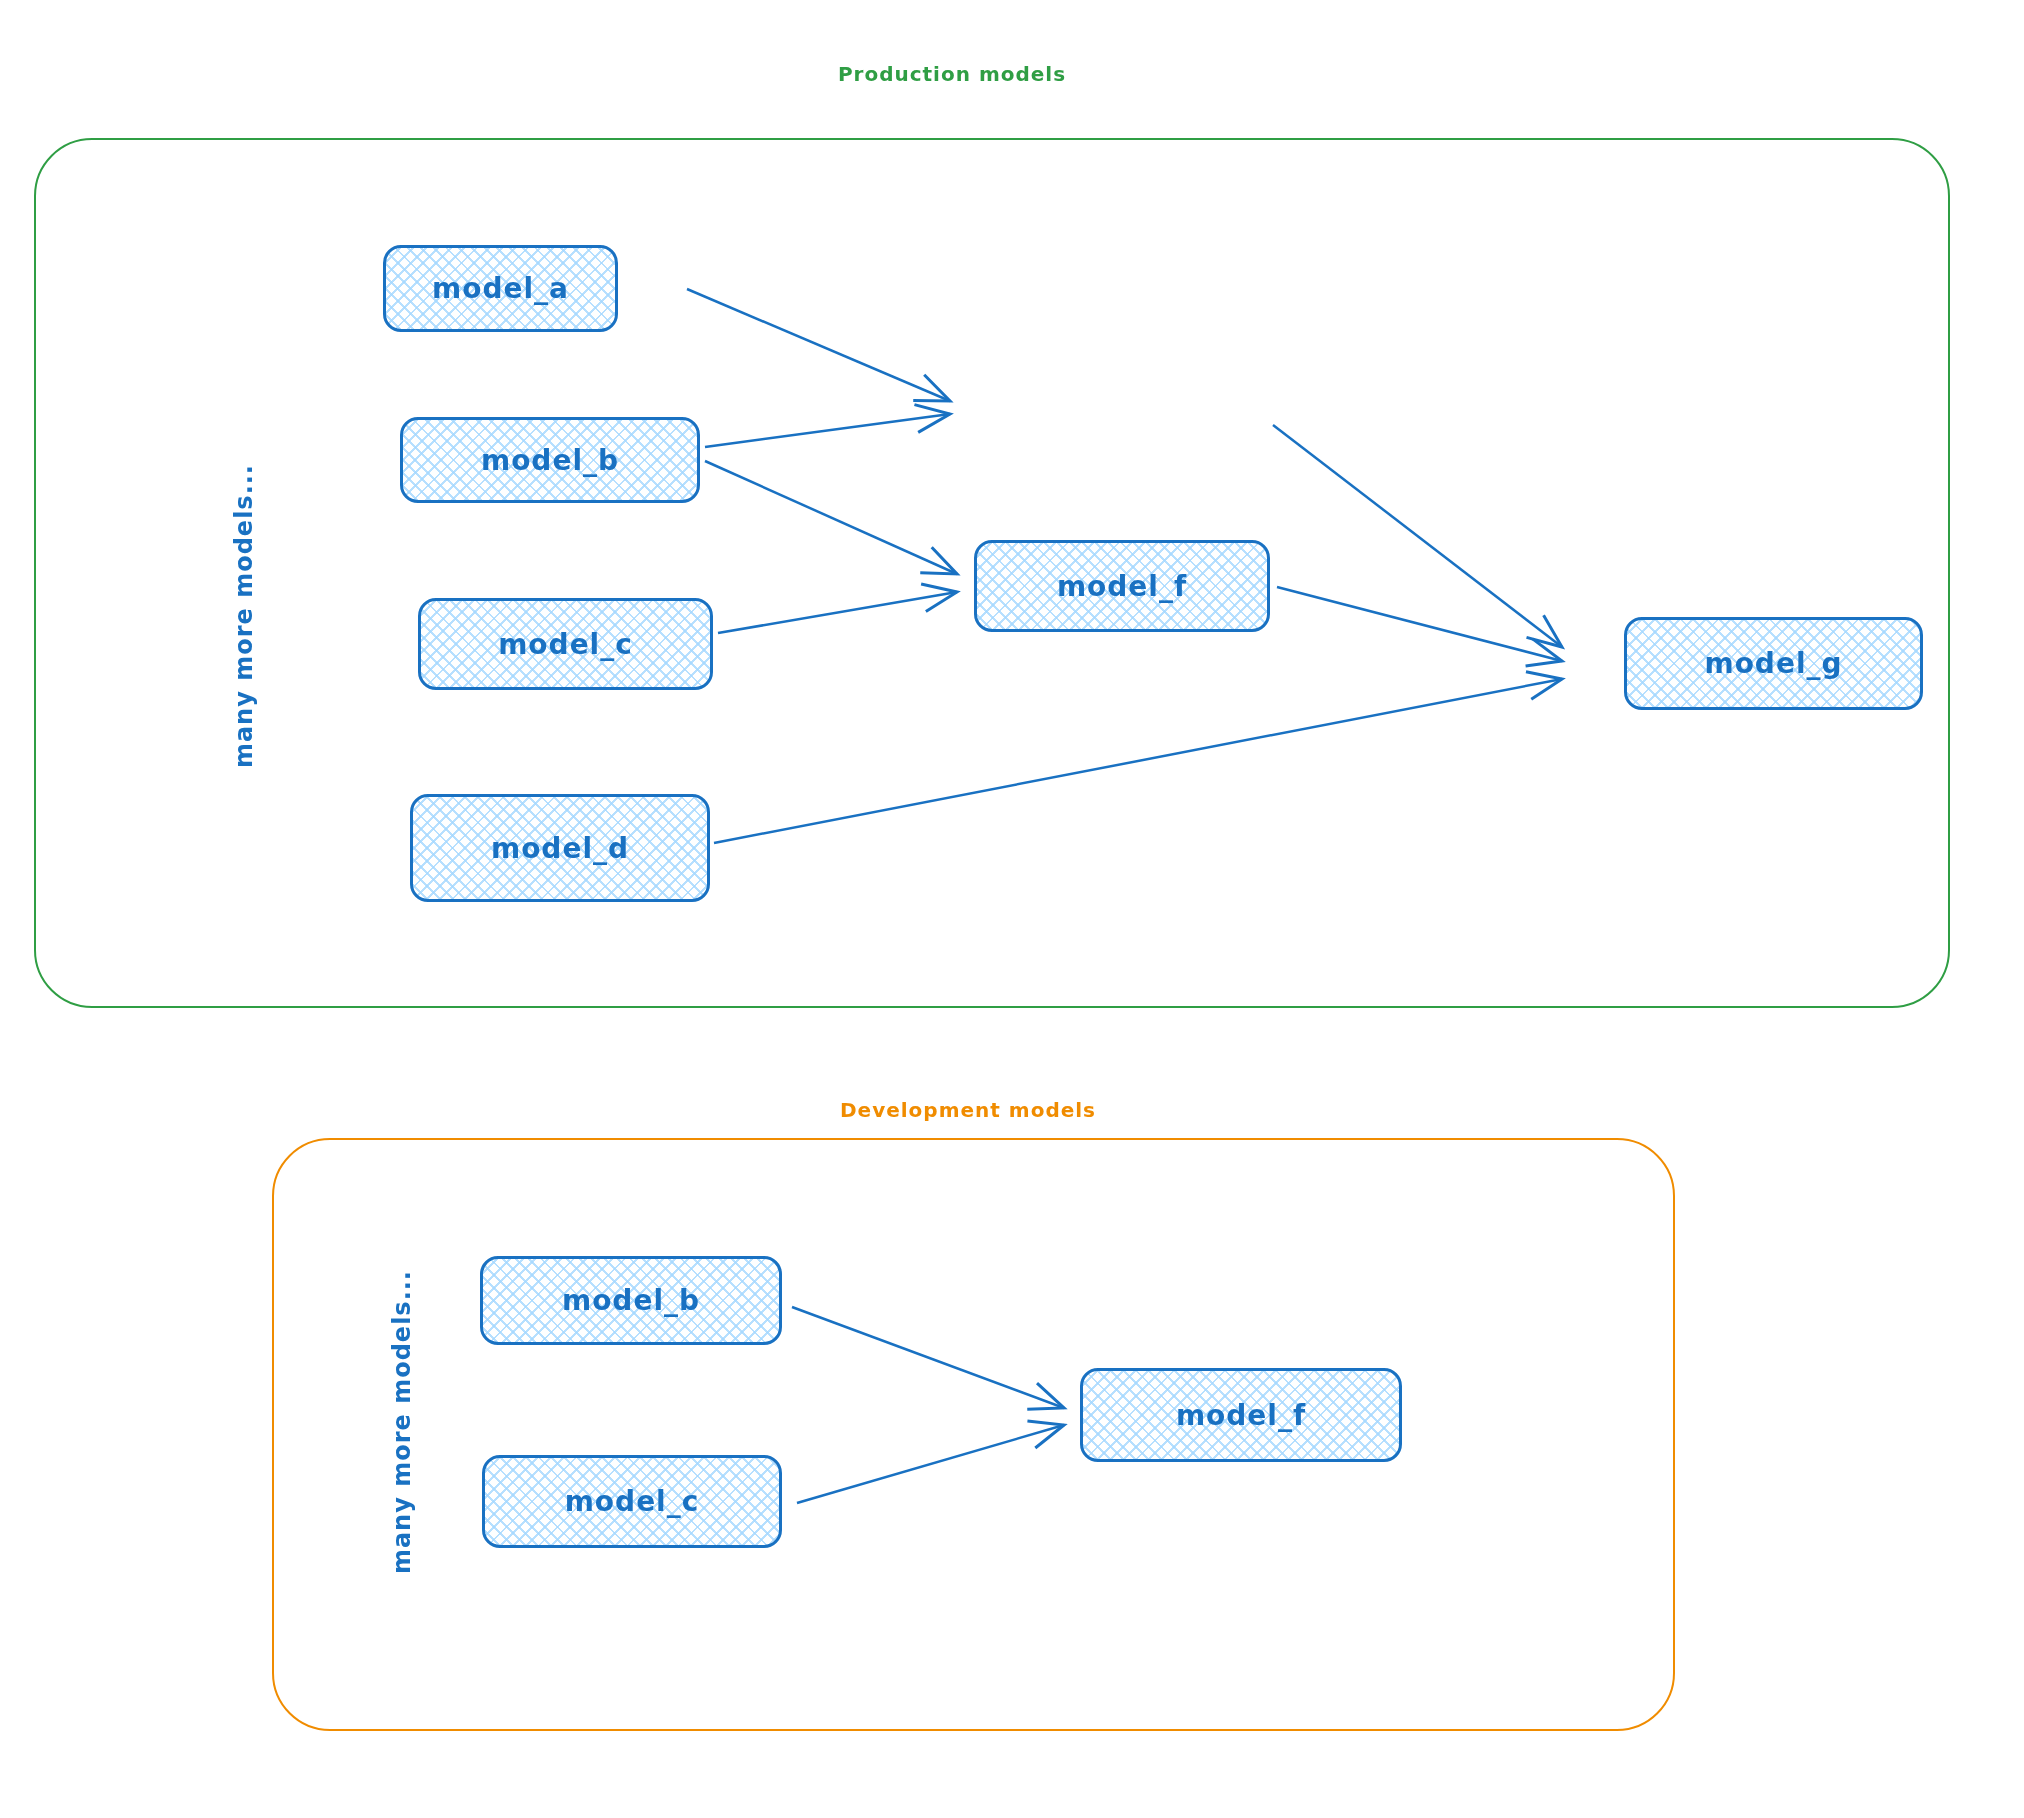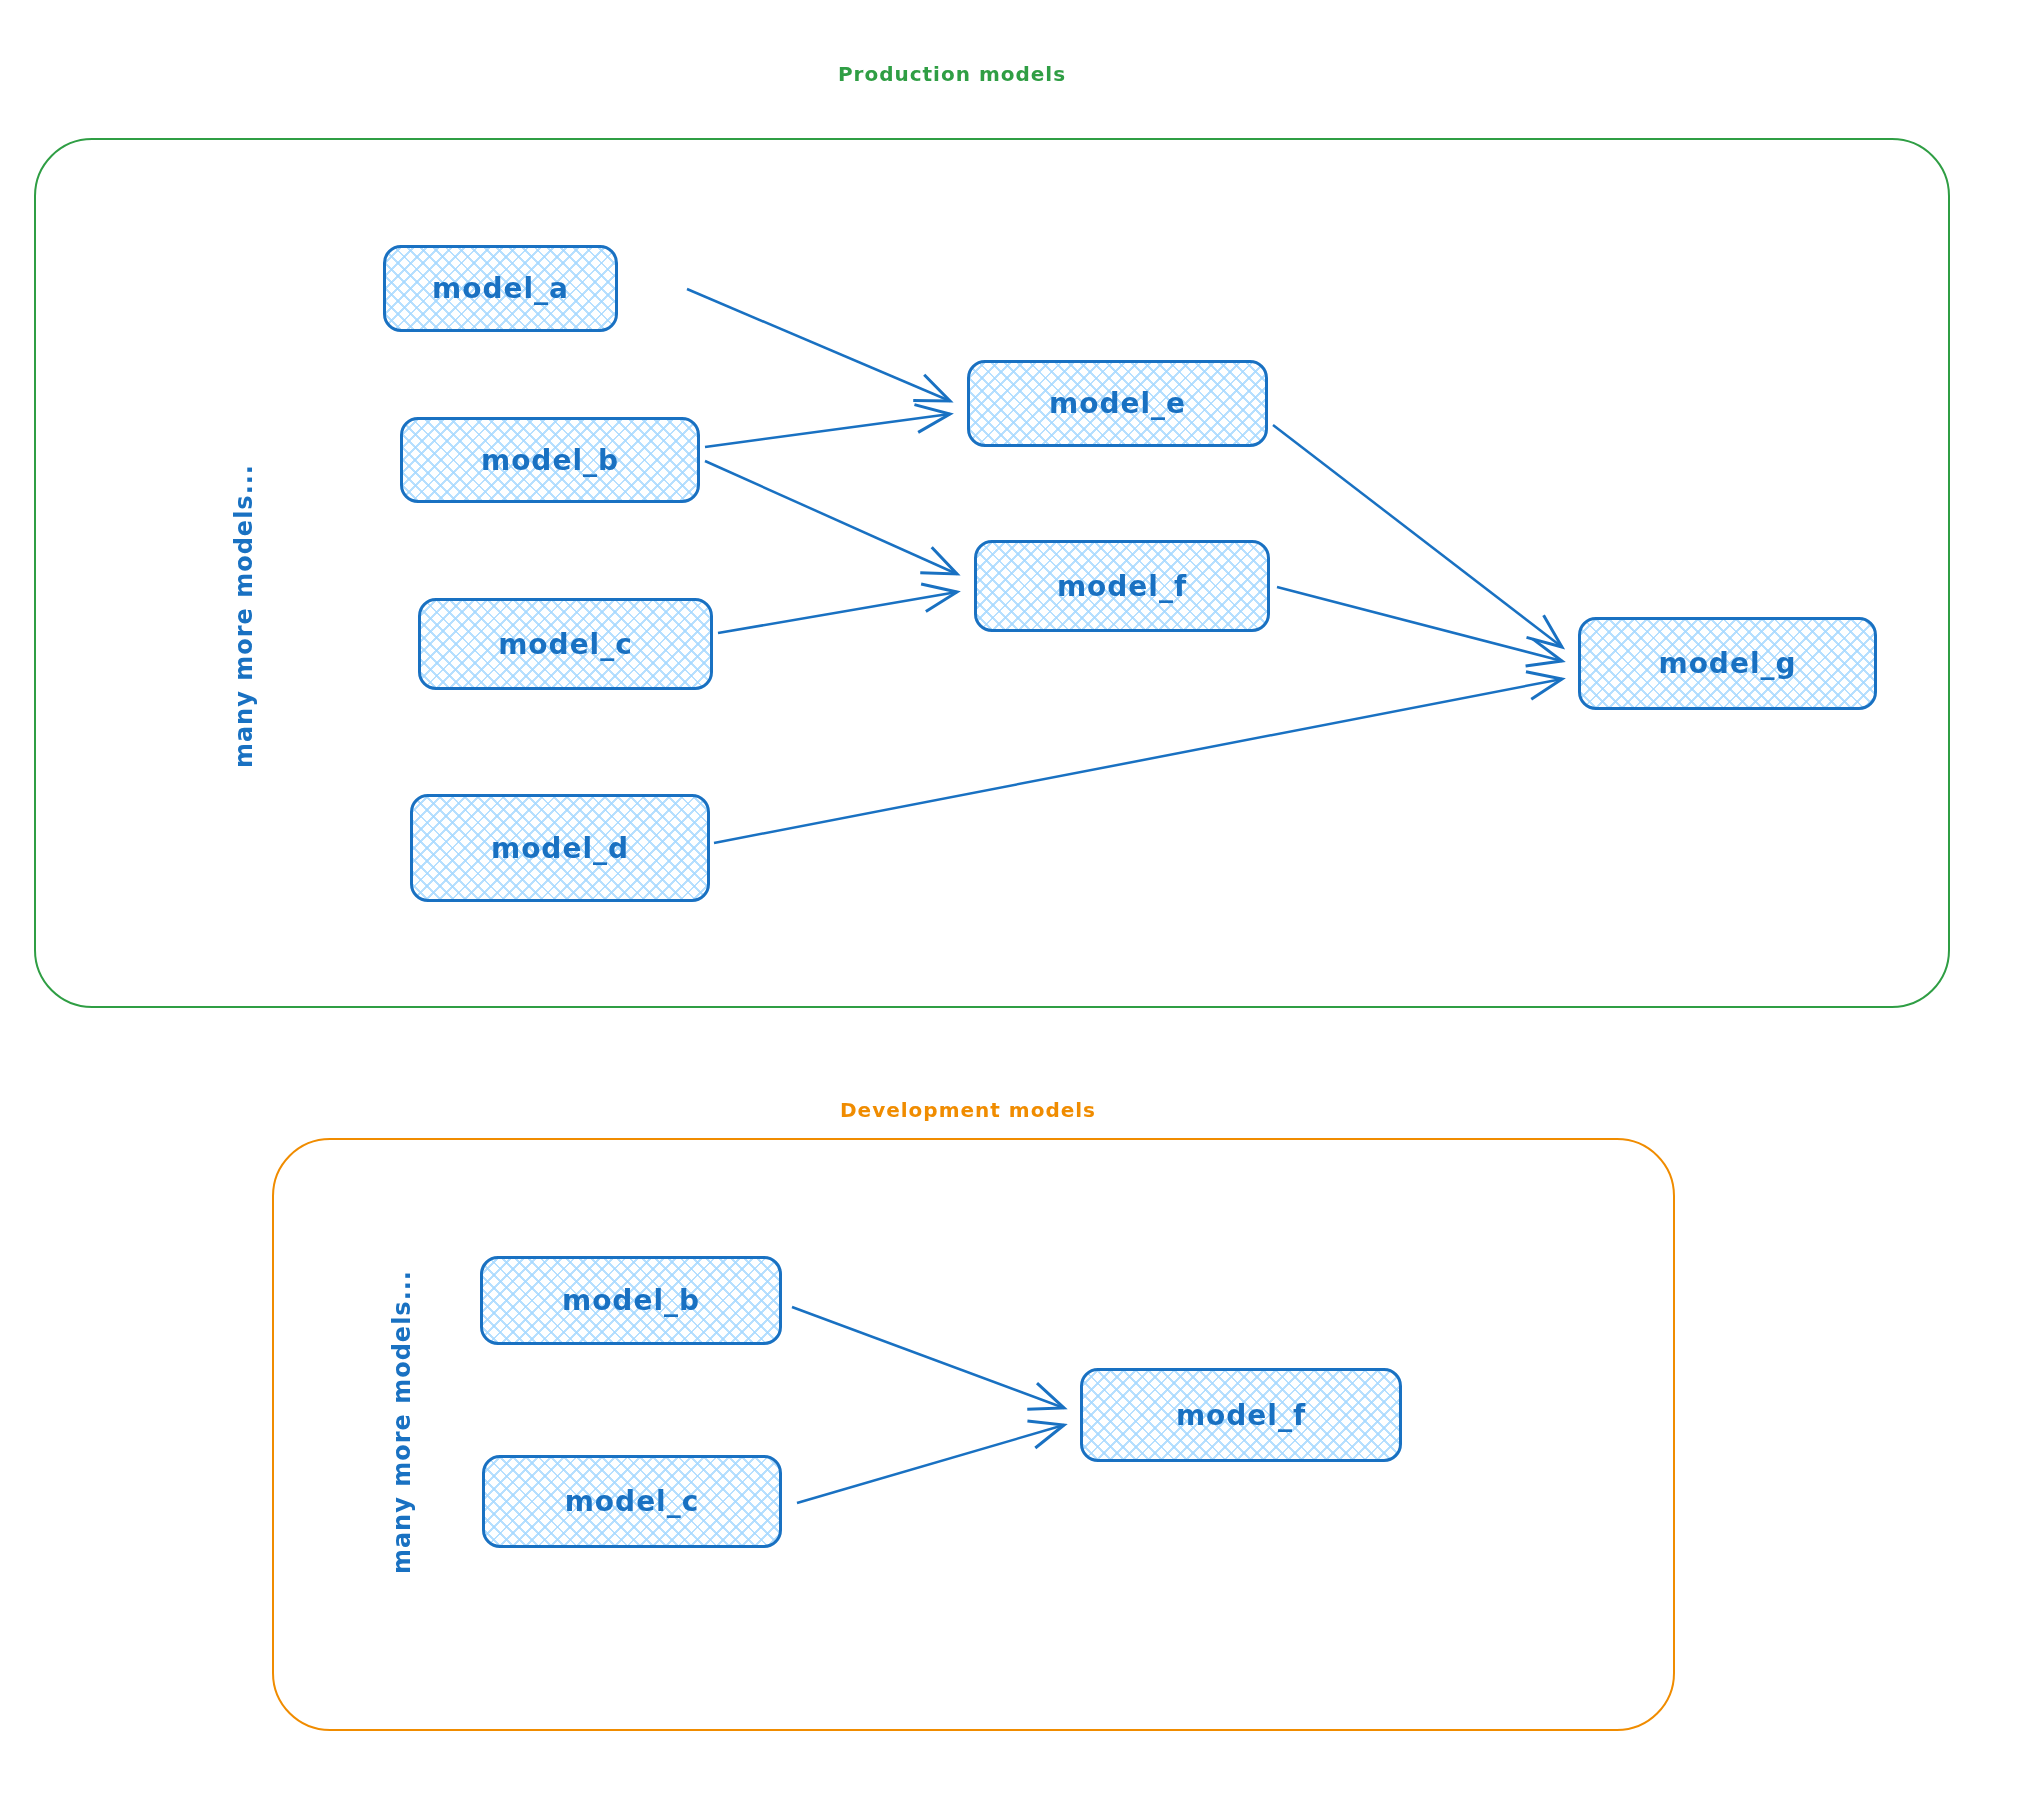--- a/index.html
+++ b/index.html
@@ -102,21 +102,20 @@
     <line x1="714" y1="843" x2="1562" y2="679" marker-end="url(#arrow)"></line>
 
     <line x1="792" y1="1307" x2="1064" y2="1408" marker-end="url(#arrow)"></line>
     <line x1="797" y1="1503" x2="1064" y2="1425" marker-end="url(#arrow)"></line>
   </svg>
 
   <div class="node" style="left:383px;top:245px;width:235px;height:87px;">model_a</div>
   <div class="node" style="left:400px;top:417px;width:300px;height:86px;">model_b</div>
   <div class="node" style="left:418px;top:598px;width:295px;height:92px;">model_c</div>
   <div class="node" style="left:410px;top:794px;width:300px;height:108px;">model_d</div>
-  <div class="node" style="left:967px;top:360px;width:301px;height:87px;">model_e</div>
   <div class="node" style="left:974px;top:540px;width:296px;height:92px;">model_f</div>
-  <div class="node" style="left:1578px;top:617px;width:299px;height:93px;">model_g</div>
+  <div class="node" style="left:1624px;top:617px;width:299px;height:93px;">model_g</div>
 
   <div class="node" style="left:480px;top:1256px;width:302px;height:89px;">model_b</div>
   <div class="node" style="left:482px;top:1455px;width:300px;height:93px;">model_c</div>
   <div class="node" style="left:1080px;top:1368px;width:322px;height:94px;">model_f</div>
 
 </div>
 
 </body></html>

